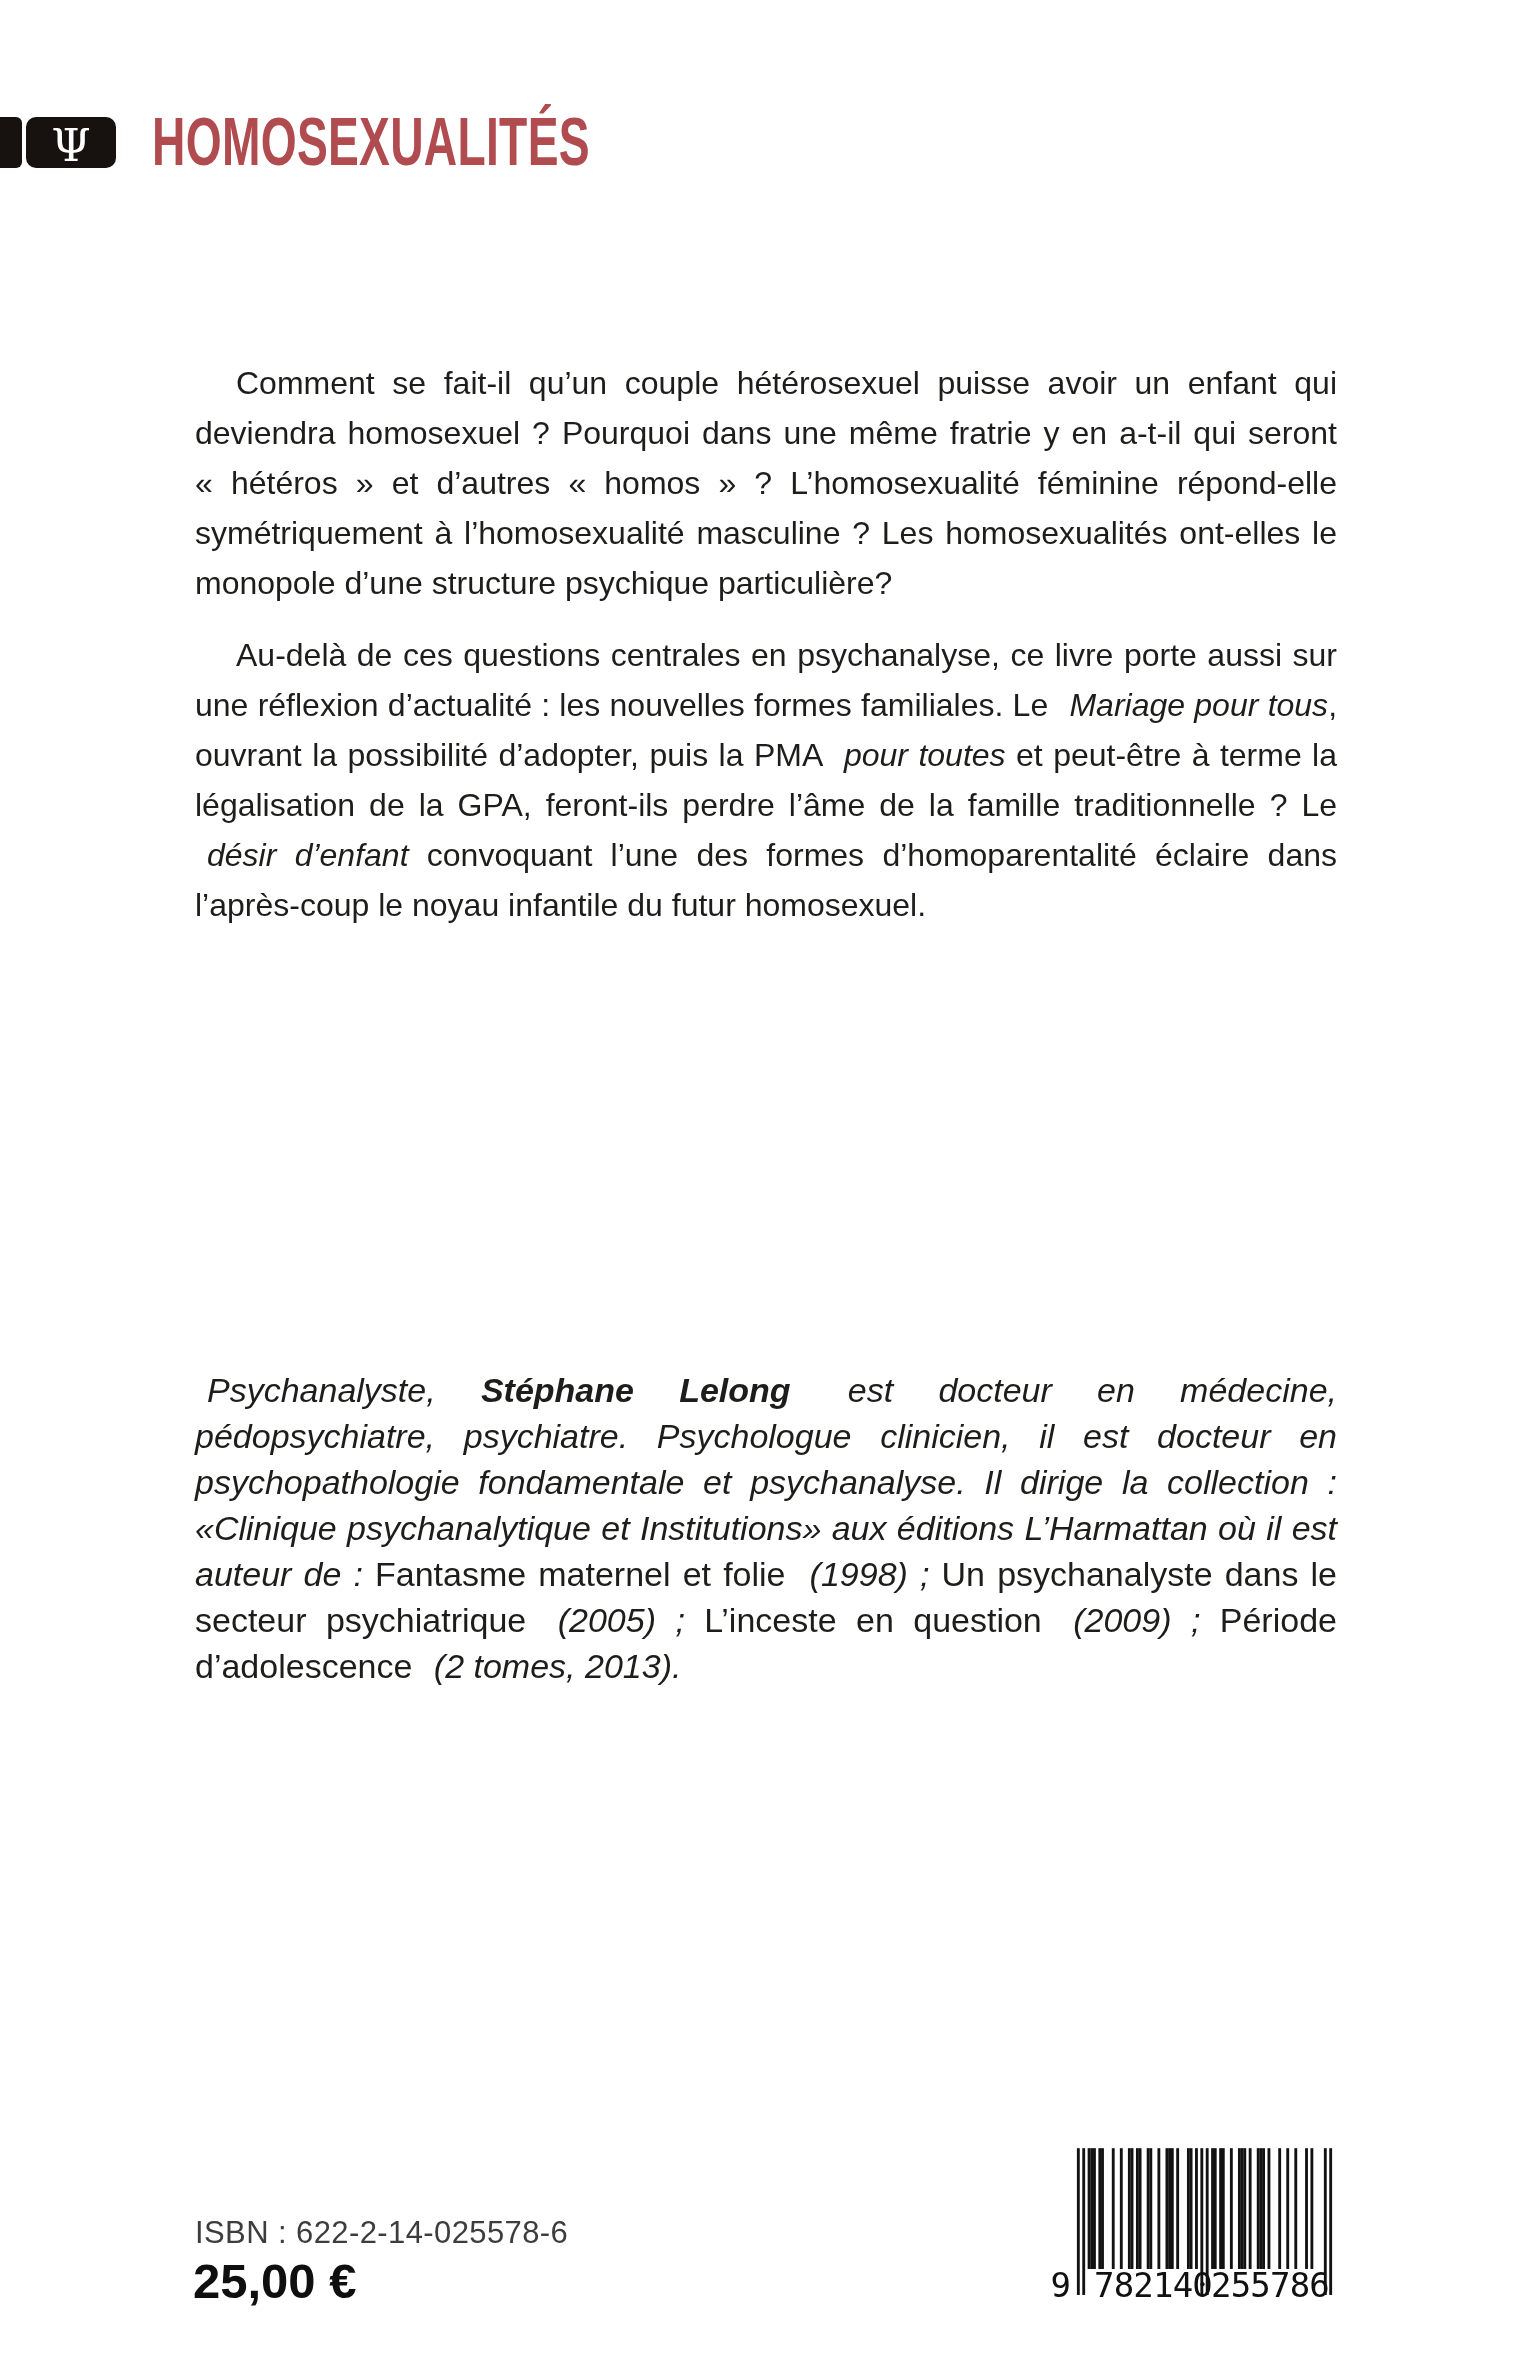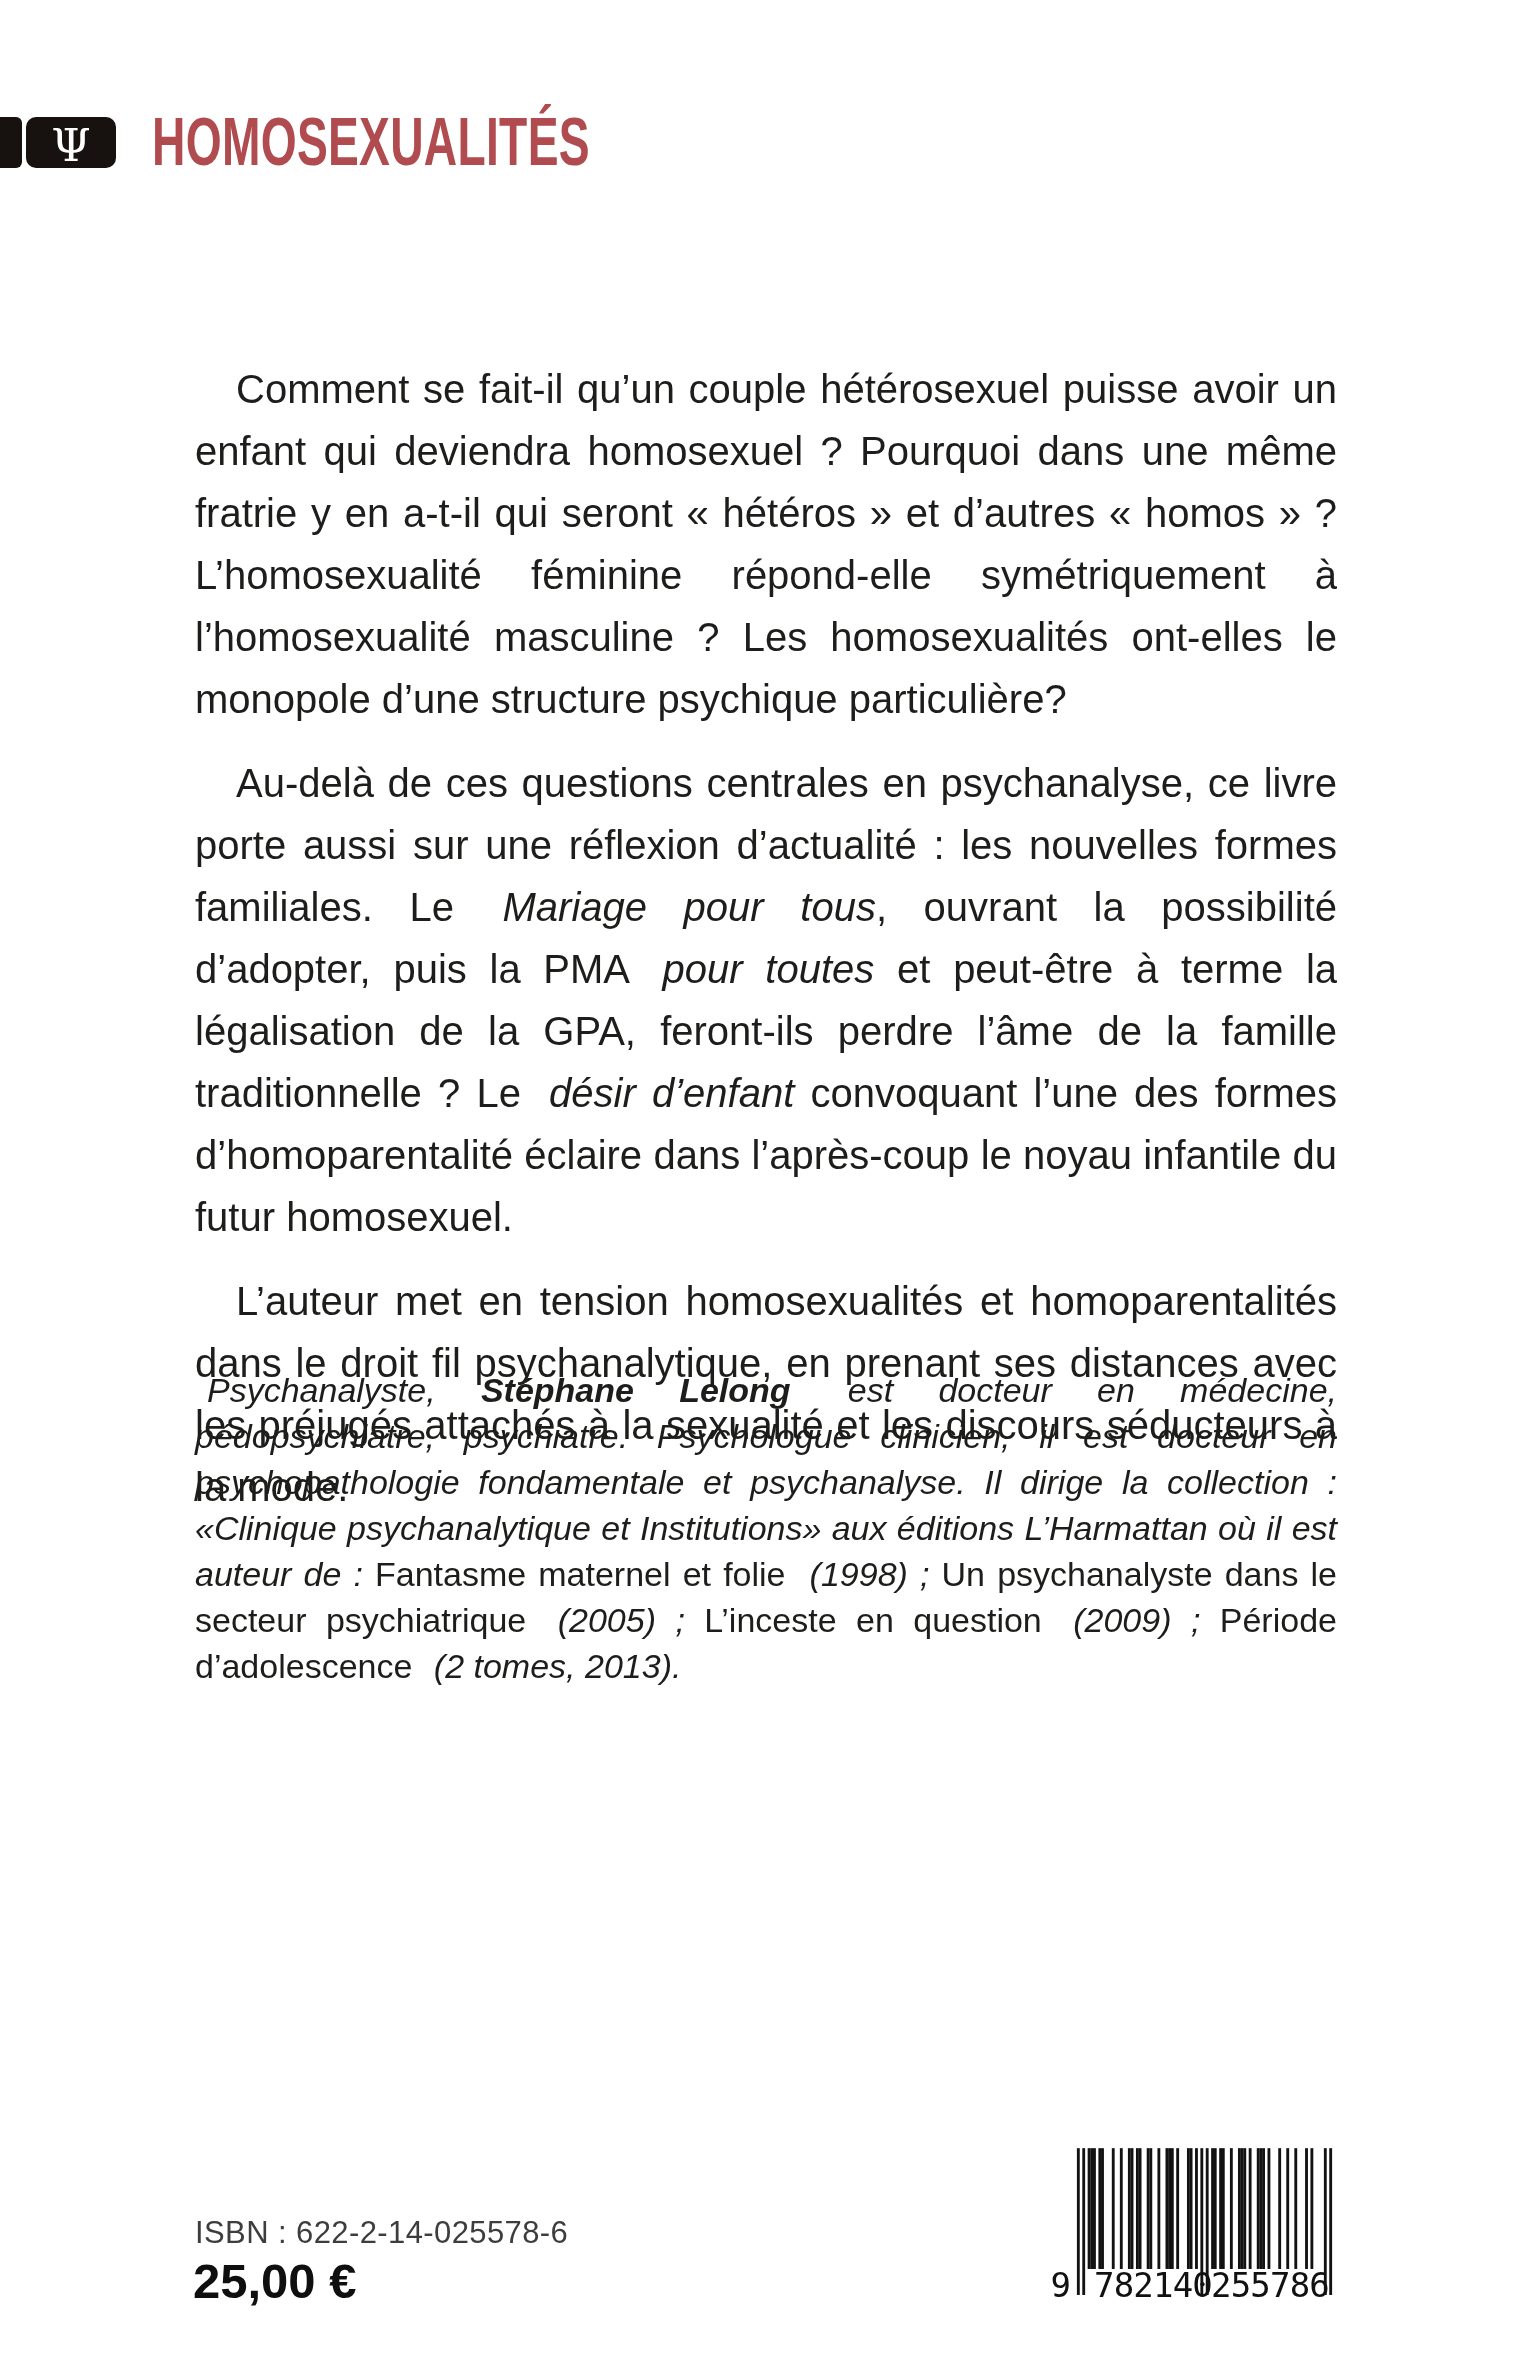--- a/index.html
+++ b/index.html
@@ -36,21 +36,21 @@
     letter-spacing:0.4px;
     color:var(--title-red,#b04c4f);
     transform:scaleX(0.67);
     transform-origin:left top;
     white-space:nowrap;
   }
   
   .synopsis{position:absolute;left:195px;top:358px;width:1142px;}
   .synopsis p{
     margin:0 0 22px 0;
-    font-size:40px;line-height:62px;
+    font-size:32px;line-height:50px;
     text-align:justify;text-indent:41px;
     color:var(--text,#1d1d1b);
   }
   .synopsis p:last-child{margin-bottom:0;}
   
   .bio{
     position:absolute;left:195px;top:1367px;width:1142px;
     font-size:34px;line-height:46px;
     text-align:justify;
     color:var(--text,#1d1d1b);
@@ -95,21 +95,20 @@
     <div class="logo-box">
       <span class="psi">Ψ</span>
     </div>
   </div>
 
   <div class="book-title">HOMOSEXUALITÉS</div>
 
   <div class="synopsis">
     <p><span class="run-normal">Comment se fait-il qu’un couple hétérosexuel puisse avoir un enfant qui deviendra homosexuel&nbsp;? Pourquoi dans une même fratrie y en a-t-il qui seront «&nbsp;hétéros&nbsp;» et d’autres «&nbsp;homos&nbsp;»&nbsp;? L’homosexualité féminine répond-elle symétriquement à l’homosexualité masculine&nbsp;? Les homosexualités ont-elles le monopole d’une structure psychique particulière?</span></p>
     <p><span class="run-normal">Au-delà de ces questions centrales en psychanalyse, ce livre porte aussi sur une réflexion d’actualité&nbsp;: les nouvelles formes familiales. Le </span><span class="run-italic">Mariage pour tous</span><span class="run-normal">, ouvrant la possibilité d’adopter, puis la PMA </span><span class="run-italic">pour toutes</span><span class="run-normal"> et peut-être à terme la légalisation de la GPA, feront-ils perdre l’âme de la famille traditionnelle&nbsp;? Le </span><span class="run-italic">désir d’enfant</span><span class="run-normal"> convoquant l’une des formes d’homoparentalité éclaire dans l’après-coup le noyau infantile du futur homosexuel.</span></p>
-    <p><span class="run-normal">L’auteur met en tension homosexualités et homoparentalités dans le droit fil psychanalytique, en prenant ses distances avec les préjugés attachés à la sexualité et les discours séducteurs à la mode.</span></p>
   </div>
 
   <div class="bio"><span class="run-italic">Psychanalyste, </span><span class="run-bold-italic">Stéphane Lelong</span><span class="run-italic"> est docteur en médecine, pédopsychiatre, psychiatre. Psychologue clinicien, il est docteur en psychopathologie fondamentale et psychanalyse. Il dirige la collection&nbsp;: «Clinique psychanalytique et Institutions» aux éditions L’Harmattan où il est auteur de&nbsp;: </span><span class="run-normal">Fantasme maternel et folie</span><span class="run-italic"> (1998)&nbsp;; </span><span class="run-normal">Un psychanalyste dans le secteur psychiatrique</span><span class="run-italic"> (2005)&nbsp;; </span><span class="run-normal">L’inceste en question</span><span class="run-italic"> (2009)&nbsp;; </span><span class="run-normal">Période d’adolescence</span><span class="run-italic"> (2 tomes, 2013).</span></div>
 
   <div class="isbn">ISBN : 622-2-14-025578-6</div>
   <div class="price">25,00 €</div>
 
   <div class="barcode">
       <svg width="302" height="148" viewBox="0 0 360 176">
         <rect x="44.0" y="0" width="3.4" height="175" fill="#121212"></rect>

